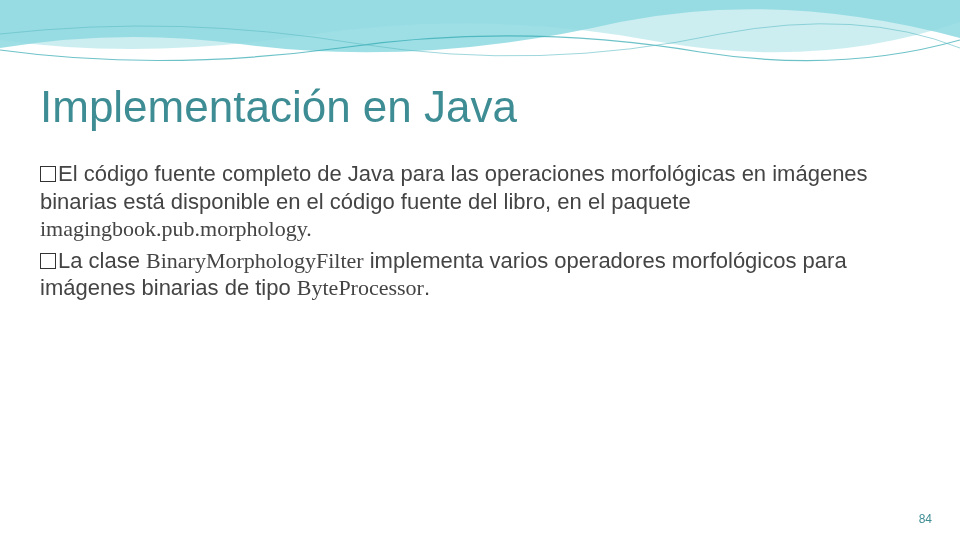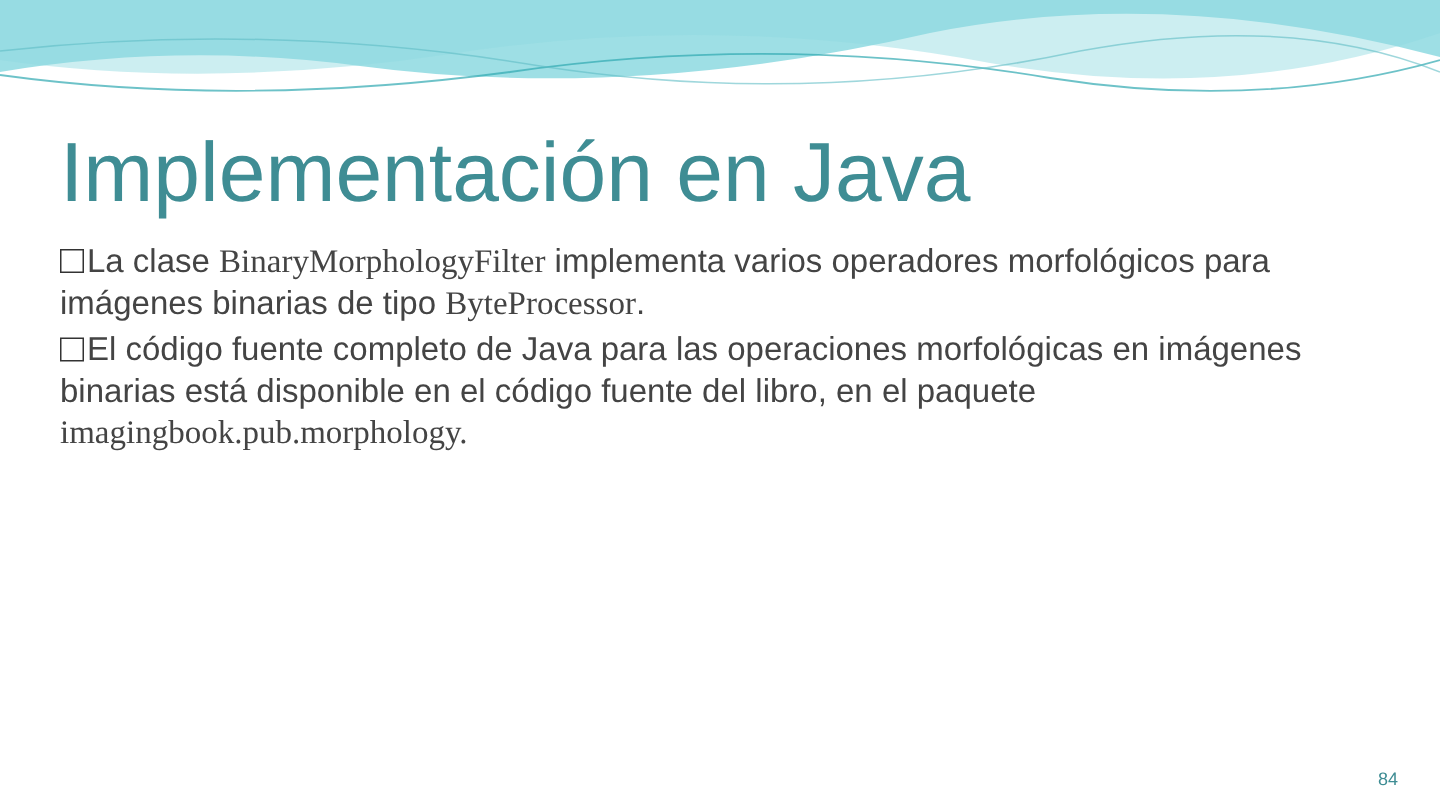--- a/index.html
+++ b/index.html
@@ -1,19 +1,19 @@
 <!DOCTYPE html>
 <html><head>
 <meta charset="utf-8">
 <style>
   * { margin: 0; padding: 0; box-sizing: border-box; }
   html, body { width: 960px; height: 540px; overflow: hidden; font-family: Arial, Helvetica, sans-serif; background: #ffffff; }
   .slide { position: relative; width: 960px; height: 540px; background: #ffffff; }
   .wave-container { position: absolute; top: 0; left: 0; width: 960px; height: 90px; pointer-events: none; }
-  .title { position: absolute; left: 40px; top: 82px; font-size: 56px; font-weight: 400; color: #3f8d94; font-family: Arial, sans-serif; }
+  .title { position: absolute; left: 40px; top: 82px; font-size: 44px; font-weight: 400; color: #3f8d94; font-family: Arial, sans-serif; }
   .body { position: absolute; left: 40px; top: 160px; width: 880px; font-size: 22px; line-height: 1.25; color: #444; }
   .body p { margin-bottom: 4px; }
   .bullet-box { display: inline-block; width: 16px; height: 16px; border: 1.5px solid #333; margin-right: 2px; position: relative; top: 1px; }
   .serif { font-family: "Times New Roman", Times, serif; }
   .footer-center { position: absolute; bottom: 14px; left: 0; width: 100%; text-align: center; font-size: 12px; color: #3f8d94; }
   .footer-right { position: absolute; bottom: 14px; right: 28px; font-size: 12px; color: #3f8d94; }
 </style>
 </head>
 <body>
 <div class="slide">
@@ -24,25 +24,25 @@
       <path d="M0,0 L0,40 Q140,60 300,36 Q480,8 660,42 Q820,70 960,22 L960,0 Z" fill="#8fd9df" opacity="0.45"></path>
       <path d="M0,50 Q160,72 340,48 Q520,22 700,52 Q840,74 960,40" fill="none" stroke="#2fa8b0" stroke-width="1.2" opacity="0.7"></path>
       <path d="M0,34 Q180,14 360,44 Q540,72 720,34 Q860,8 960,48" fill="none" stroke="#5fbcc4" stroke-width="1" opacity="0.6"></path>
     </svg>
   </div>
 
   <h1 class="title">Implementación en Java</h1>
 
   <div class="body">
     <p>
-      <span class="bullet-box"></span><span>La clase </span><span class="serif">BinaryMorphologyFilter</span><span> implementa varios operadores </span>
-      <span>morfológicos para imágenes binarias de tipo </span><span class="serif">ByteProcessor</span><span>.</span>
-    </p>
-    <p>
       <span class="bullet-box"></span><span>El código fuente completo de Java para las operaciones morfológicas </span>
       <span>en imágenes binarias está disponible en el código fuente del libro, en el </span>
       <span>paquete </span><span class="serif">imagingbook.pub.morphology.</span>
+    </p>
+    <p>
+      <span class="bullet-box"></span><span>La clase </span><span class="serif">BinaryMorphologyFilter</span><span> implementa varios operadores </span>
+      <span>morfológicos para imágenes binarias de tipo </span><span class="serif">ByteProcessor</span><span>.</span>
     </p>
   </div>
 
   <div class="footer-right">84</div>
 
 </div>
 
 </body></html>

